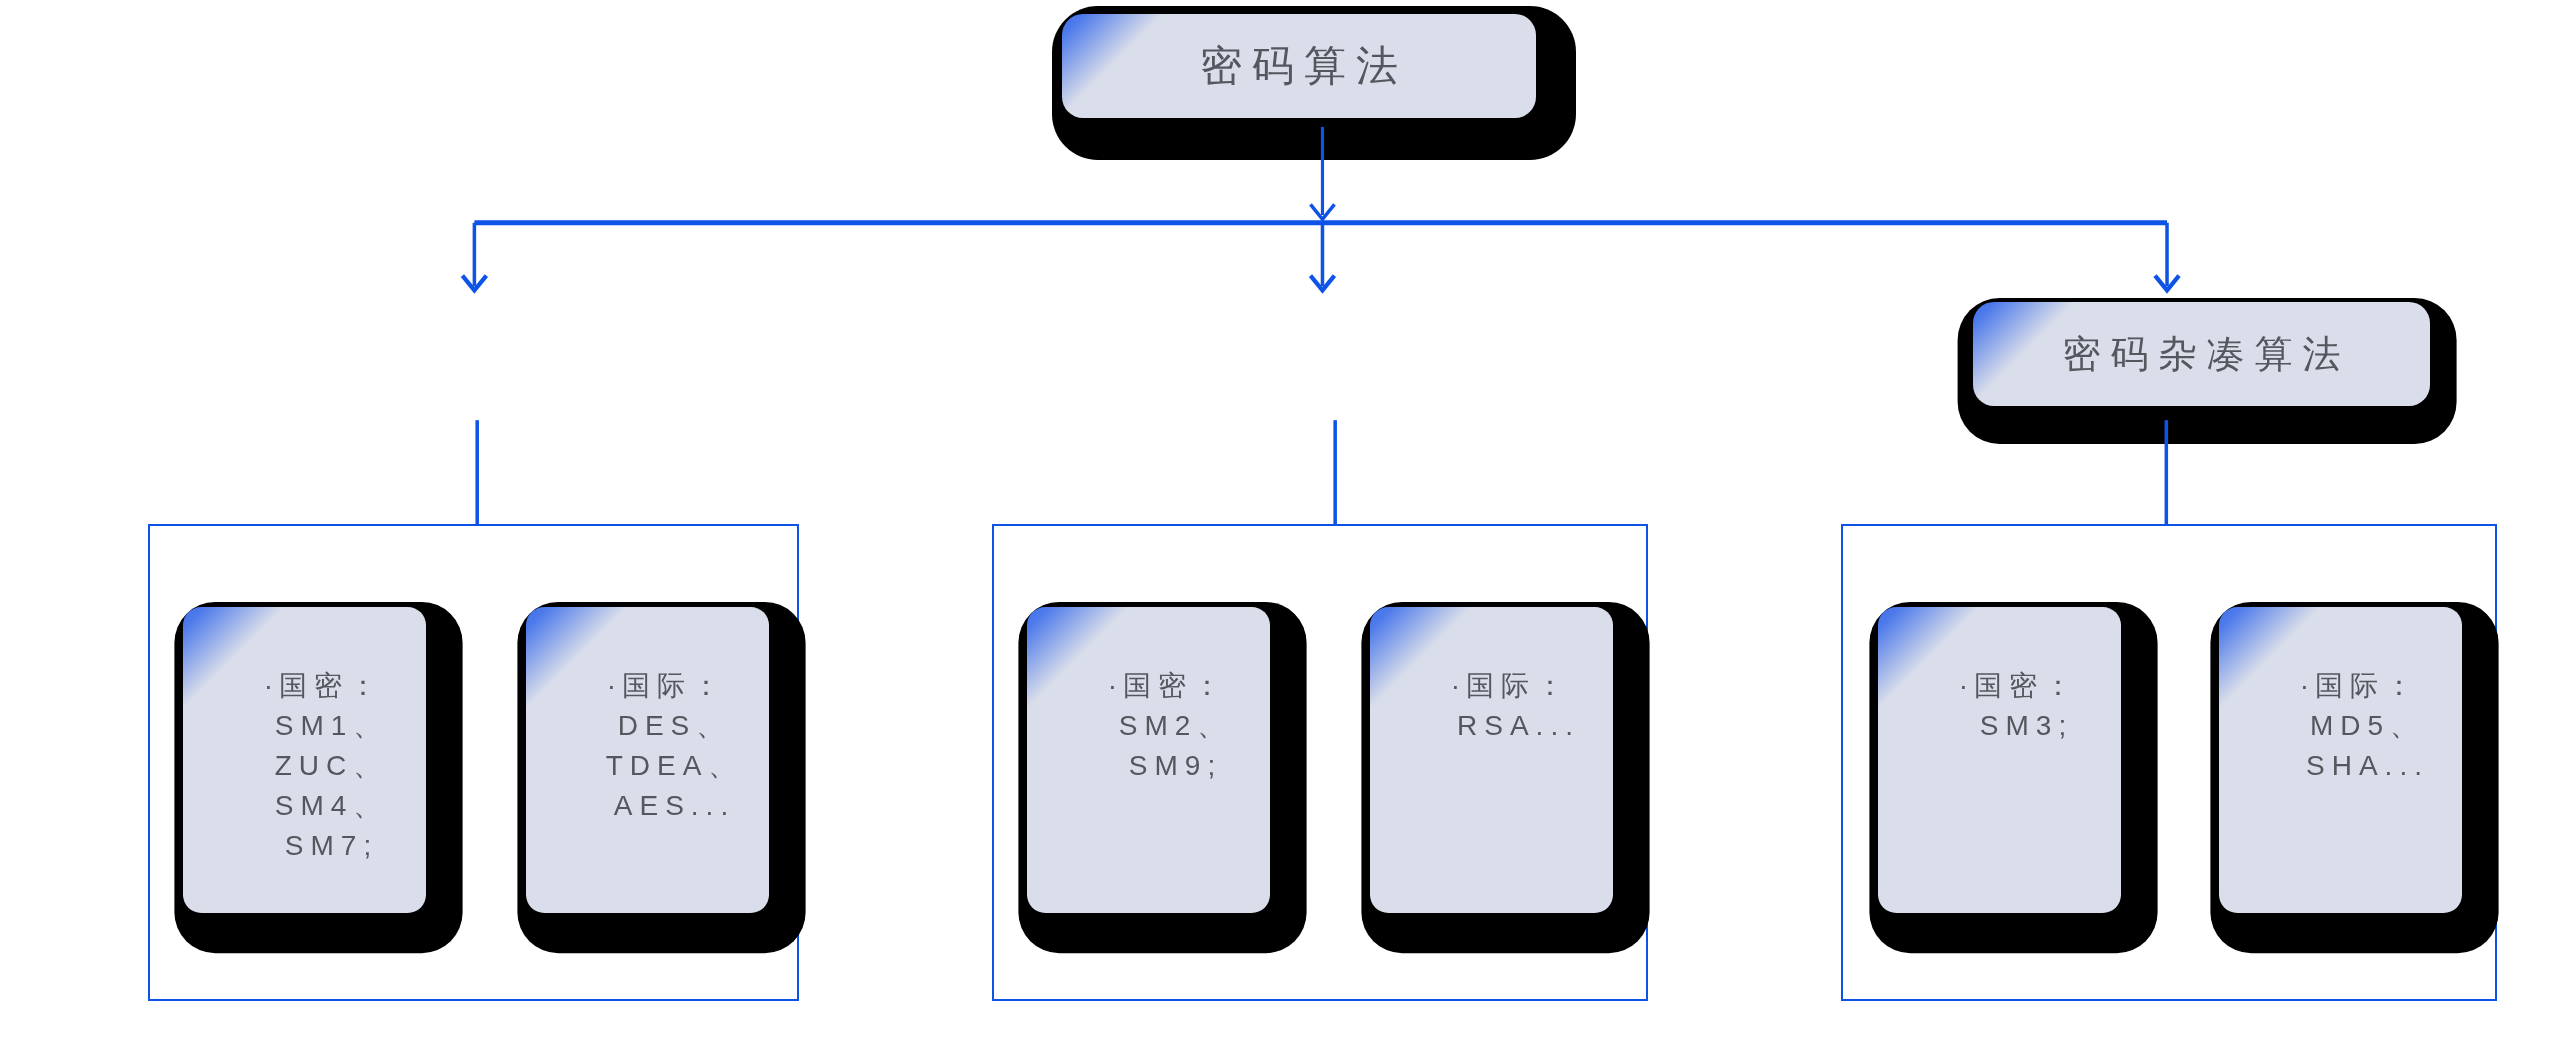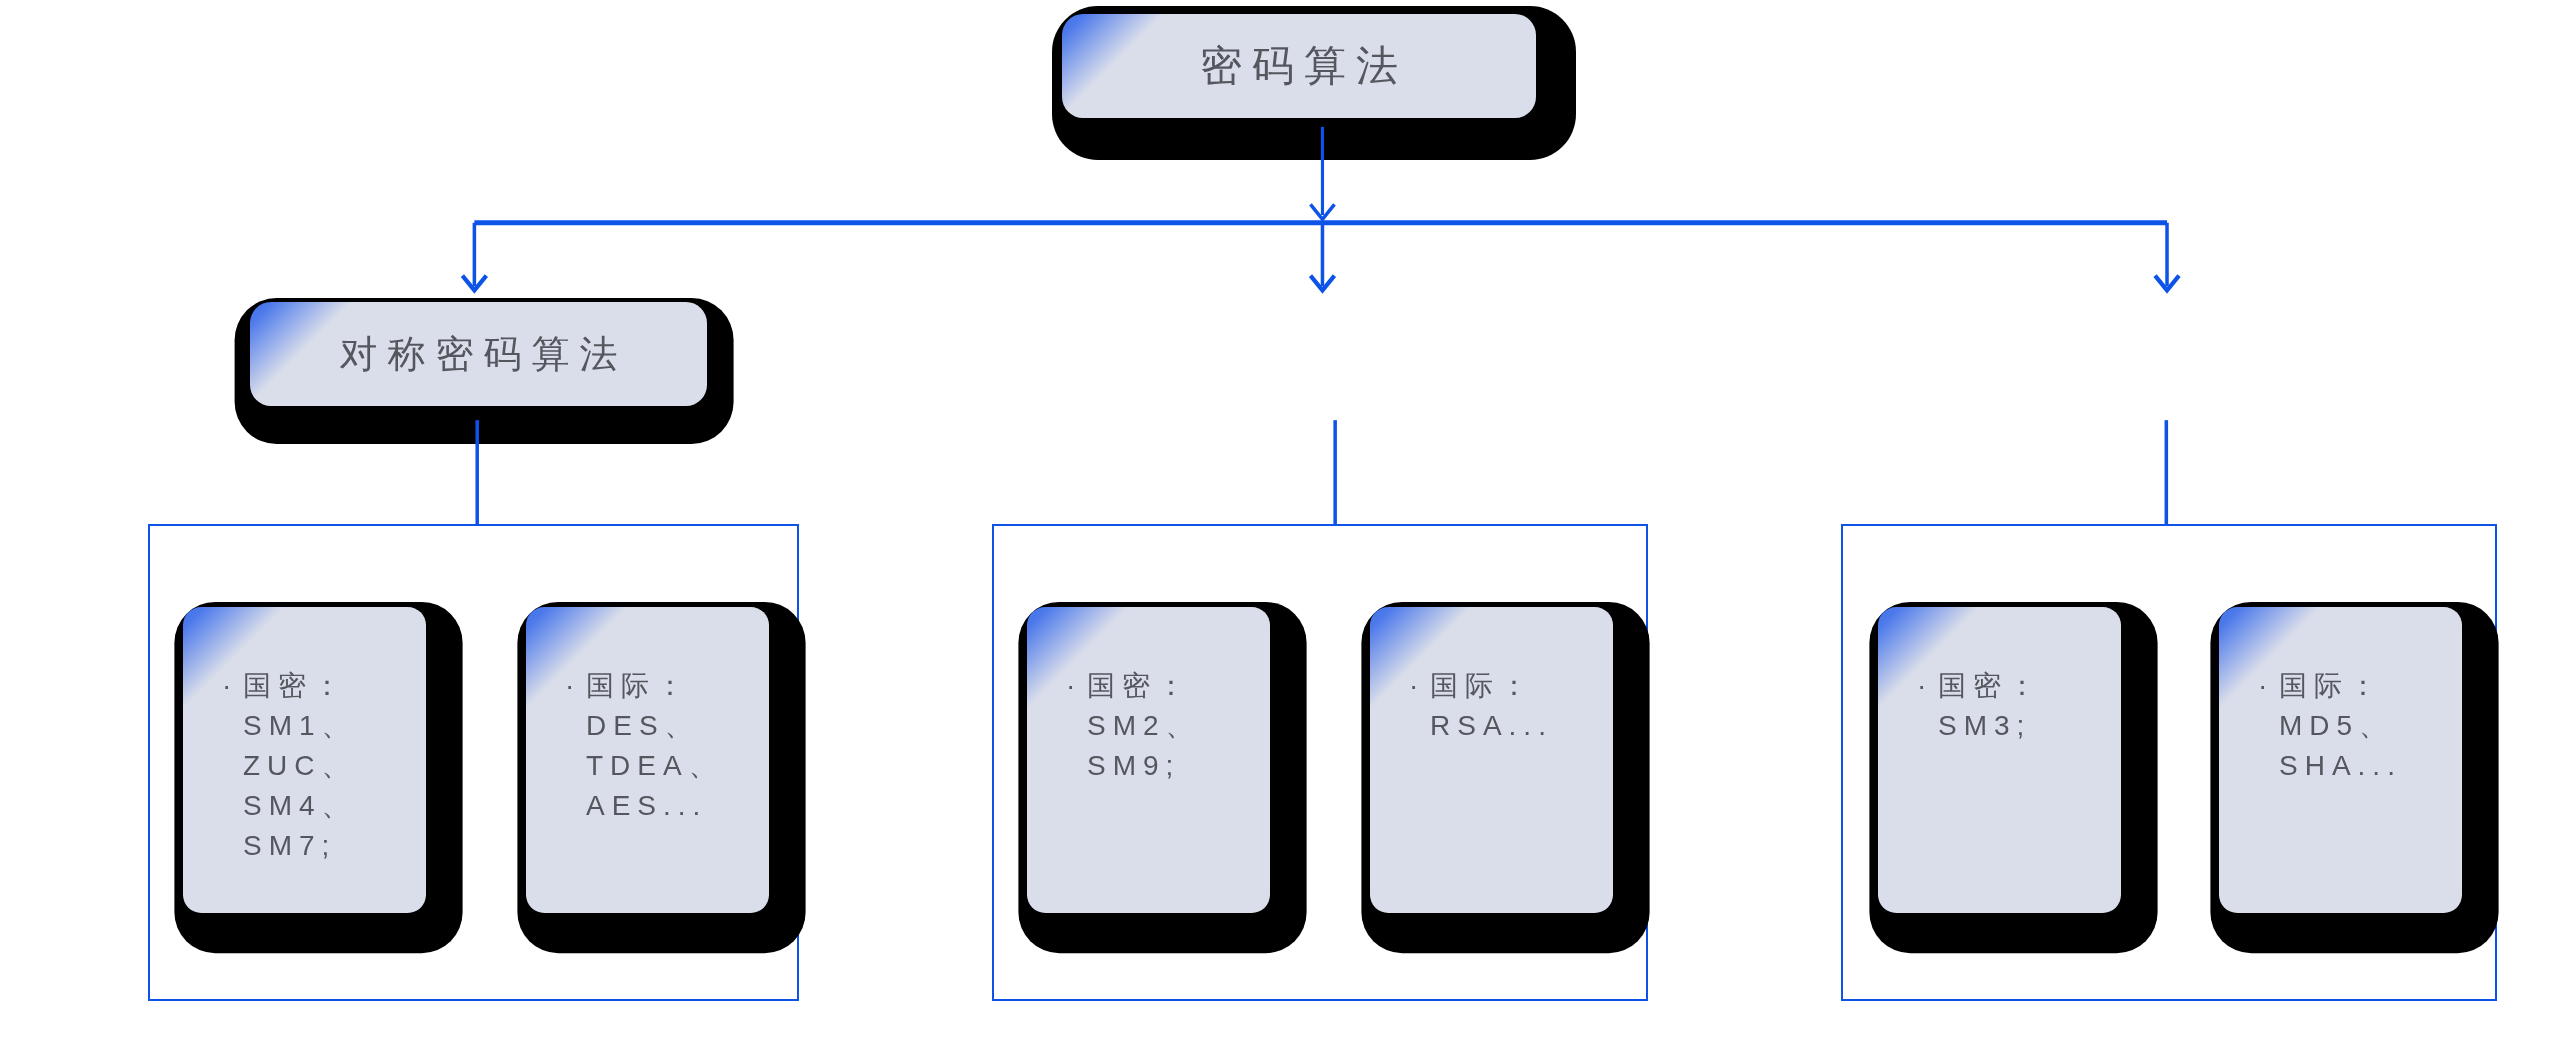--- a/index.html
+++ b/index.html
@@ -26,20 +26,21 @@
   .node.root{box-shadow:15px 17px 0 25px #000000;}
   .node.root .label{font-size:42px;}
   .group{
     position:absolute;border:2.8px solid #0d53e8;box-sizing:border-box;
     background:transparent;z-index:1;
   }
   .card{
     width:243px;height:306px;border-radius:18.3px;box-sizing:border-box;
     box-shadow:14px 17.6px 0 22.6px #000000;
     padding:59px 6px 0 39px;
+    text-align:center;
   }
   .card .line{
     font-size:28px;font-weight:300;line-height:40px;
     letter-spacing:7px;color:#55575e;white-space:nowrap;
   }
   .card .line.item{padding-left:21px;}
   .bullet{display:inline-block;width:21px;letter-spacing:0;}
   svg.connectors{position:absolute;left:0;top:0;z-index:5;pointer-events:none;}
   svg.connectors *{stroke:#0d53e8;fill:none;}
 </style>
@@ -64,22 +65,22 @@
 
     <path d="M631 596 V745" stroke-width="5"></path>
     <path d="M1848 596 V745" stroke-width="5"></path>
     <path d="M3027 596 V745" stroke-width="5"></path>
   </svg>
 
   <div class="gbox node root" style="left:1030px;top:14px;width:474px;height:104px;">
     <span class="label">密码算法</span>
   </div>
 
-  <div class="gbox node" style="left:218px;top:302px;width:457px;height:104px;">
-    <span class="label">对称密码算法</span>
+  <div class="gbox node" style="left:1941px;top:302px;width:457px;height:104px;">
+    <span class="label">密码杂凑算法</span>
   </div>
 
   <div class="group" style="left:116px;top:524px;width:651px;height:477px;">
     <div class="gbox card" style="left:33px;top:81px;">
       <div class="line"><span class="bullet">·</span><span>国密：</span></div>
       <div class="line item">SM1、</div>
       <div class="line item">ZUC、</div>
       <div class="line item">SM4、</div>
       <div class="line item">SM7;</div>
     </div>

